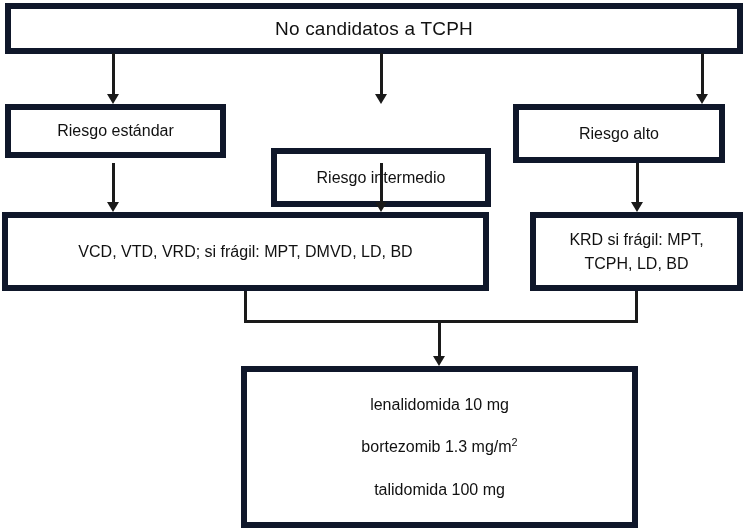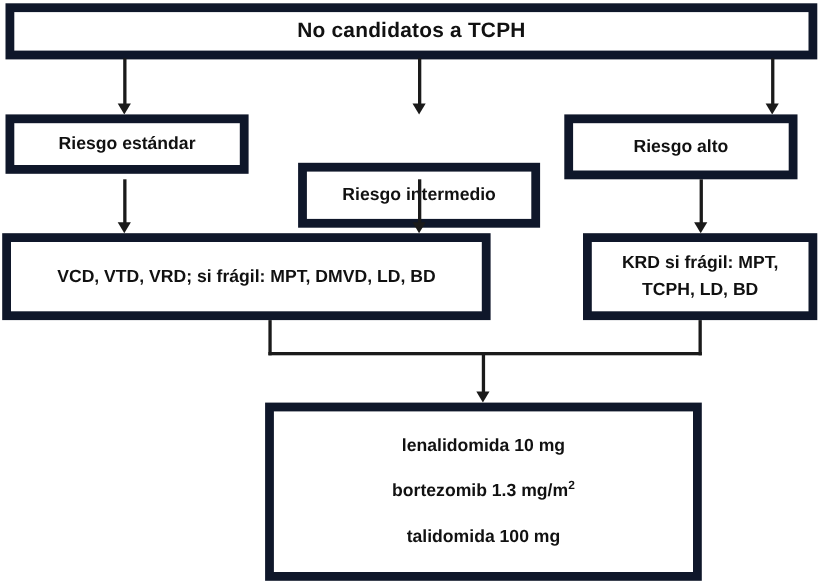--- a/index.html
+++ b/index.html
@@ -13,29 +13,29 @@
   #flowchart {
     position: relative;
     width: 749px;
     height: 531px;
     background: #ffffff;
     overflow: hidden;
   }
   .node {
     position: absolute;
     box-sizing: border-box;
-    border: 8px solid #0f172a;
+    border: 6px solid #0f172a;
     background: #ffffff;
     display: flex;
     flex-direction: column;
     align-items: center;
     justify-content: center;
     text-align: left;
     color: #111111;
-    font-weight: bold;
+    font-weight: normal;
     line-height: 1.25;
   }
   .node .line {
     display: block;
     white-space: nowrap;
   }
 
   
   #node-root {
     left: 5px;  top: 3px;   width: 738px; height: 51px;
@@ -49,21 +49,21 @@
   #node-risk-intermediate {
     left: 271px; top: 104px; width: 220px; height: 59px;
     font-size: 16px;
     margin-top: 44px;
   }
   #node-risk-high {
     left: 513px; top: 104px; width: 212px; height: 59px;
     font-size: 16px;
   }
   #node-treatment-standard {
-    left: 2px;  top: 212px; width: 444px; height: 79px;
+    left: 2px;  top: 212px; width: 487px; height: 79px;
     font-size: 16px;
   }
   #node-treatment-high {
     left: 530px; top: 212px; width: 213px; height: 79px;
     font-size: 16px;
   }
   #node-treatment-high .line { line-height: 1.45; }
   #node-maintenance {
     left: 241px; top: 366px; width: 397px; height: 162px;
     font-size: 16px;

